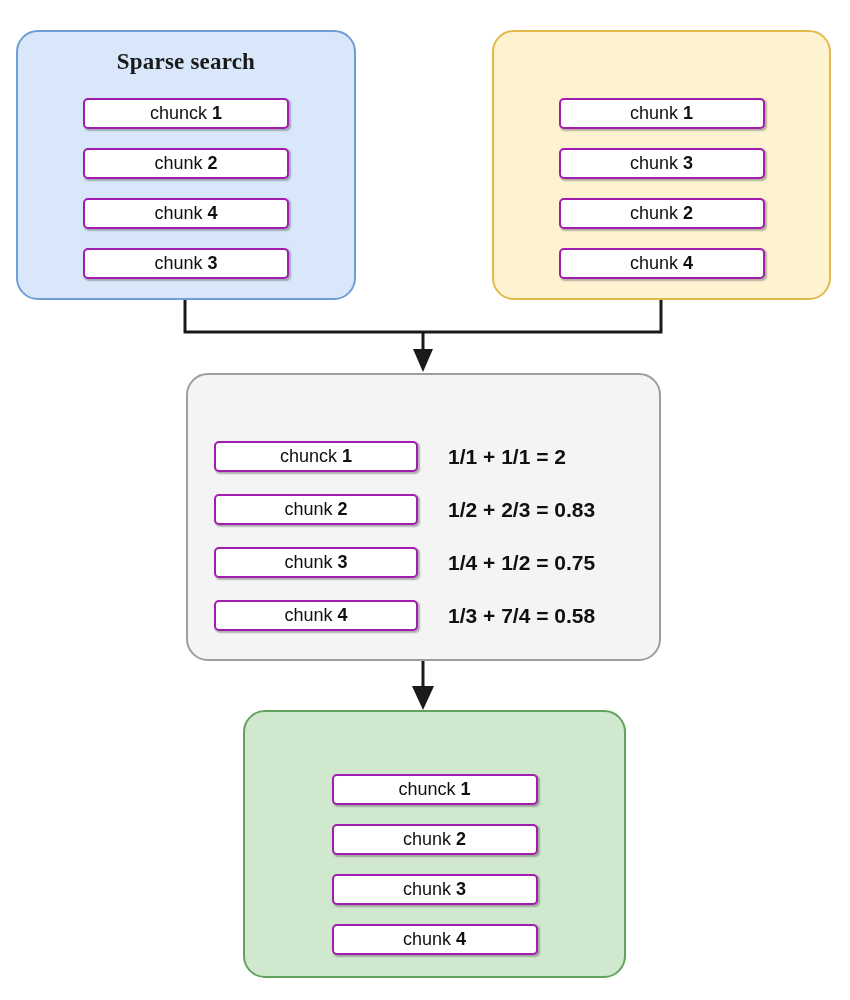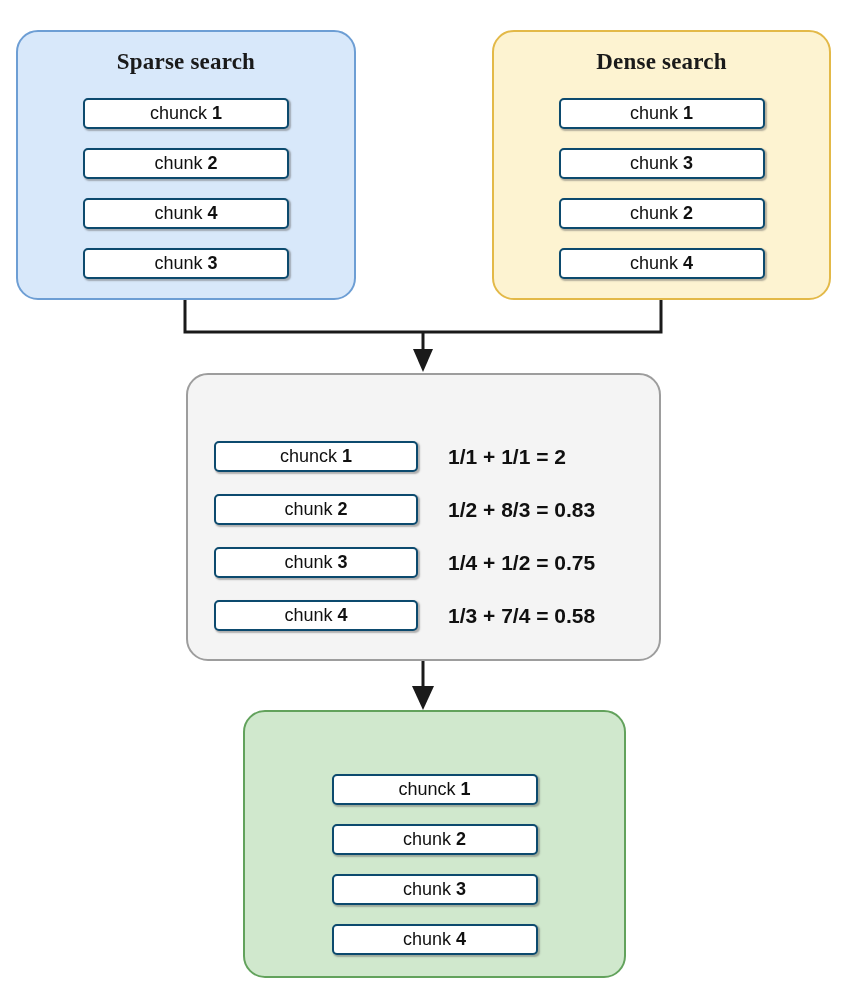--- a/index.html
+++ b/index.html
@@ -84,21 +84,21 @@
 
   
   .pill-list {
     position: absolute;
     left: 0;
     right: 0;
   }
   .pill {
     box-sizing: border-box;
     height: 31px;
-    border: 2px solid #0c4a6e;
+    border: 2px solid #a21caf;
     border-radius: 5px;
     background: #ffffff;
     box-shadow: 1.5px 1.5px 1.5px rgba(90,90,90,0.45);
     display: flex;
     align-items: center;
     justify-content: center;
     font-family: "Liberation Sans", sans-serif;
     font-size: 18px;
     color: #101010;
     white-space: nowrap;
@@ -186,21 +186,20 @@
         <span class="num">4</span>
       </div>
       <div class="pill">
         <span>chunk</span>
         <span class="num">3</span>
       </div>
     </div>
   </div>
 
   <div class="panel" id="panel-dense">
-    <div class="panel-title">Dense search</div>
     <div class="pill-list">
       <div class="pill">
         <span>chunk</span>
         <span class="num">1</span>
       </div>
       <div class="pill">
         <span>chunk</span>
         <span class="num">3</span>
       </div>
       <div class="pill">
@@ -221,21 +220,21 @@
           <span>chunck</span>
           <span class="num">1</span>
         </div>
         <div class="rrf-formula">1/1 + 1/1 = 2</div>
       </div>
       <div class="rrf-row">
         <div class="pill">
           <span>chunk</span>
           <span class="num">2</span>
         </div>
-        <div class="rrf-formula">1/2 + 8/3 = 0.83</div>
+        <div class="rrf-formula">1/2 + 2/3 = 0.83</div>
       </div>
       <div class="rrf-row">
         <div class="pill">
           <span>chunk</span>
           <span class="num">3</span>
         </div>
         <div class="rrf-formula">1/4 + 1/2 = 0.75</div>
       </div>
       <div class="rrf-row">
         <div class="pill">

